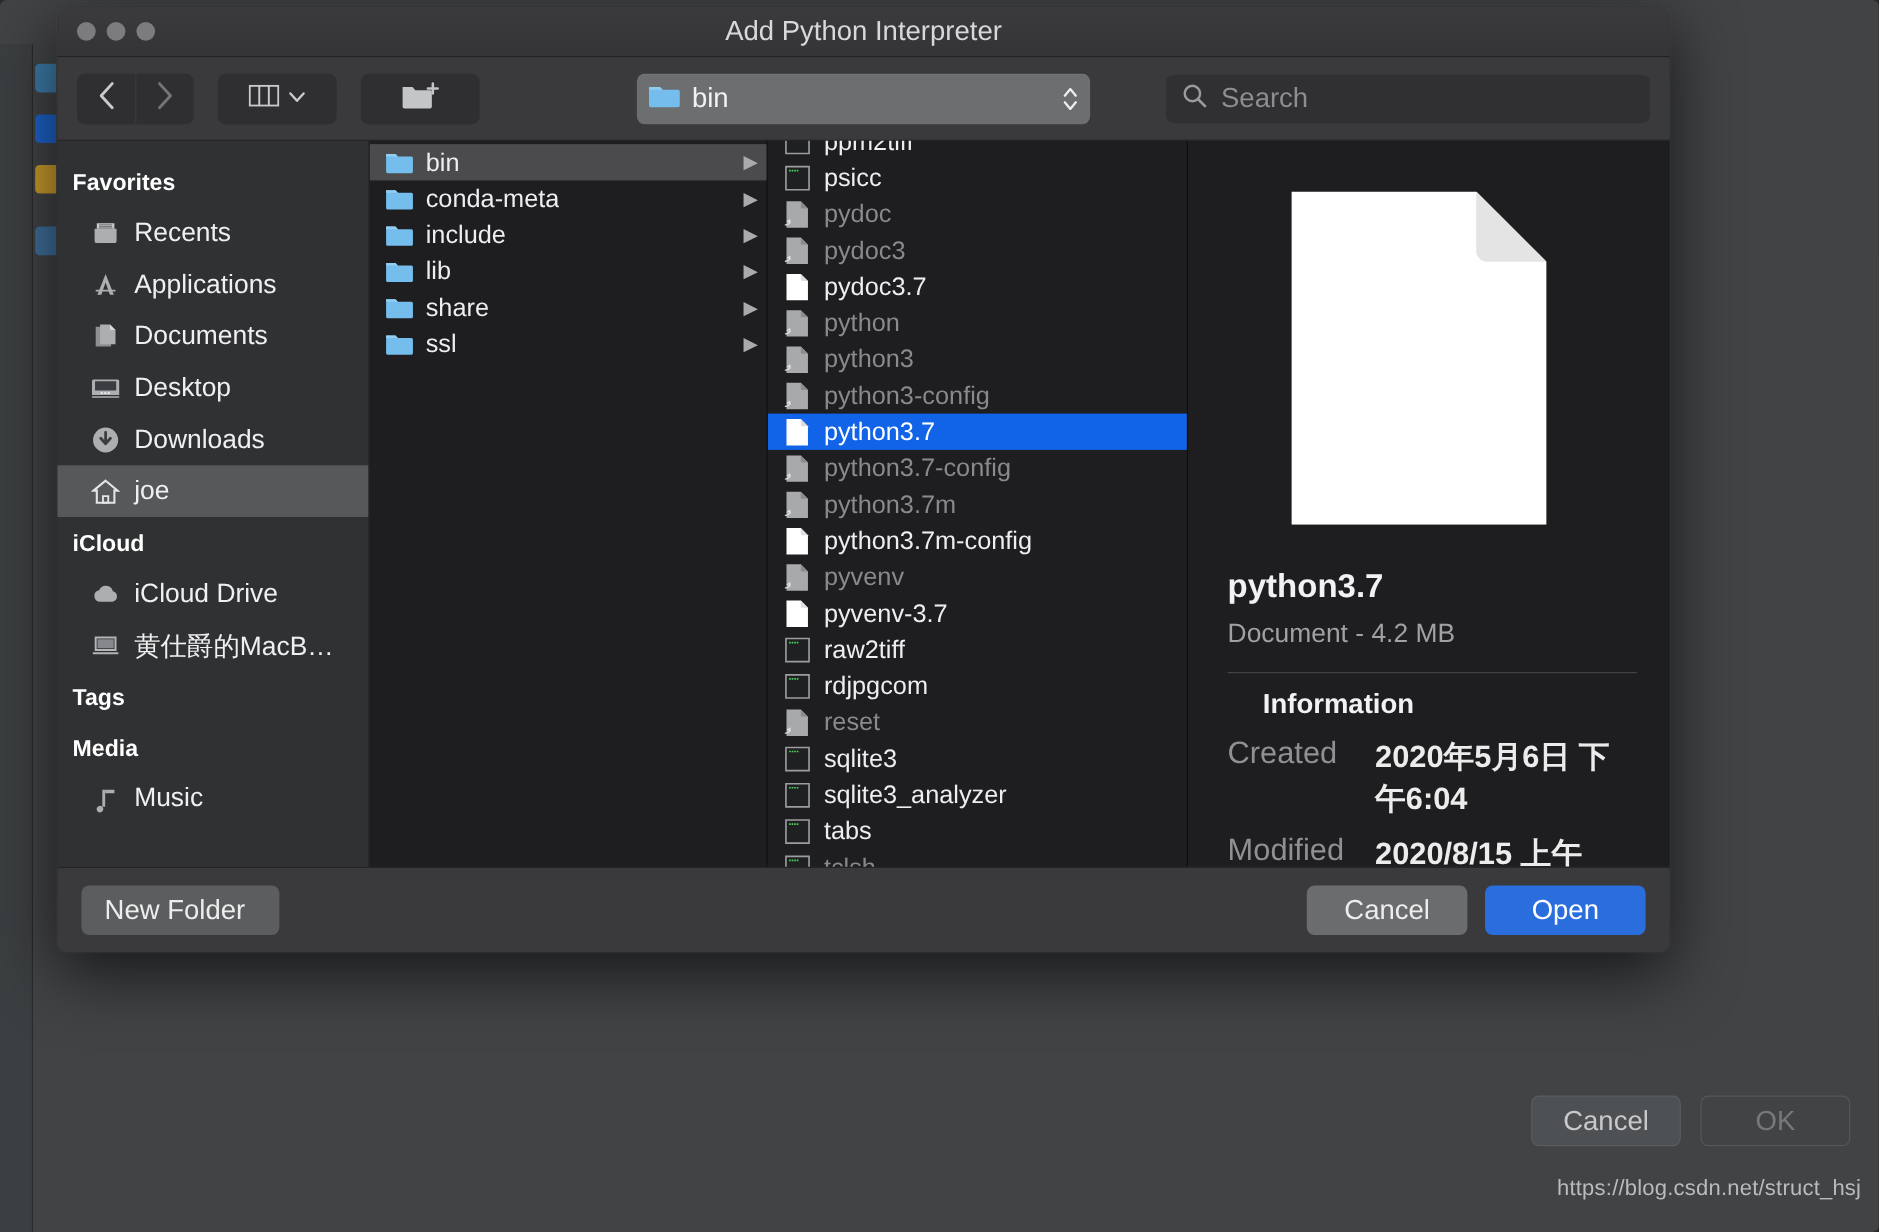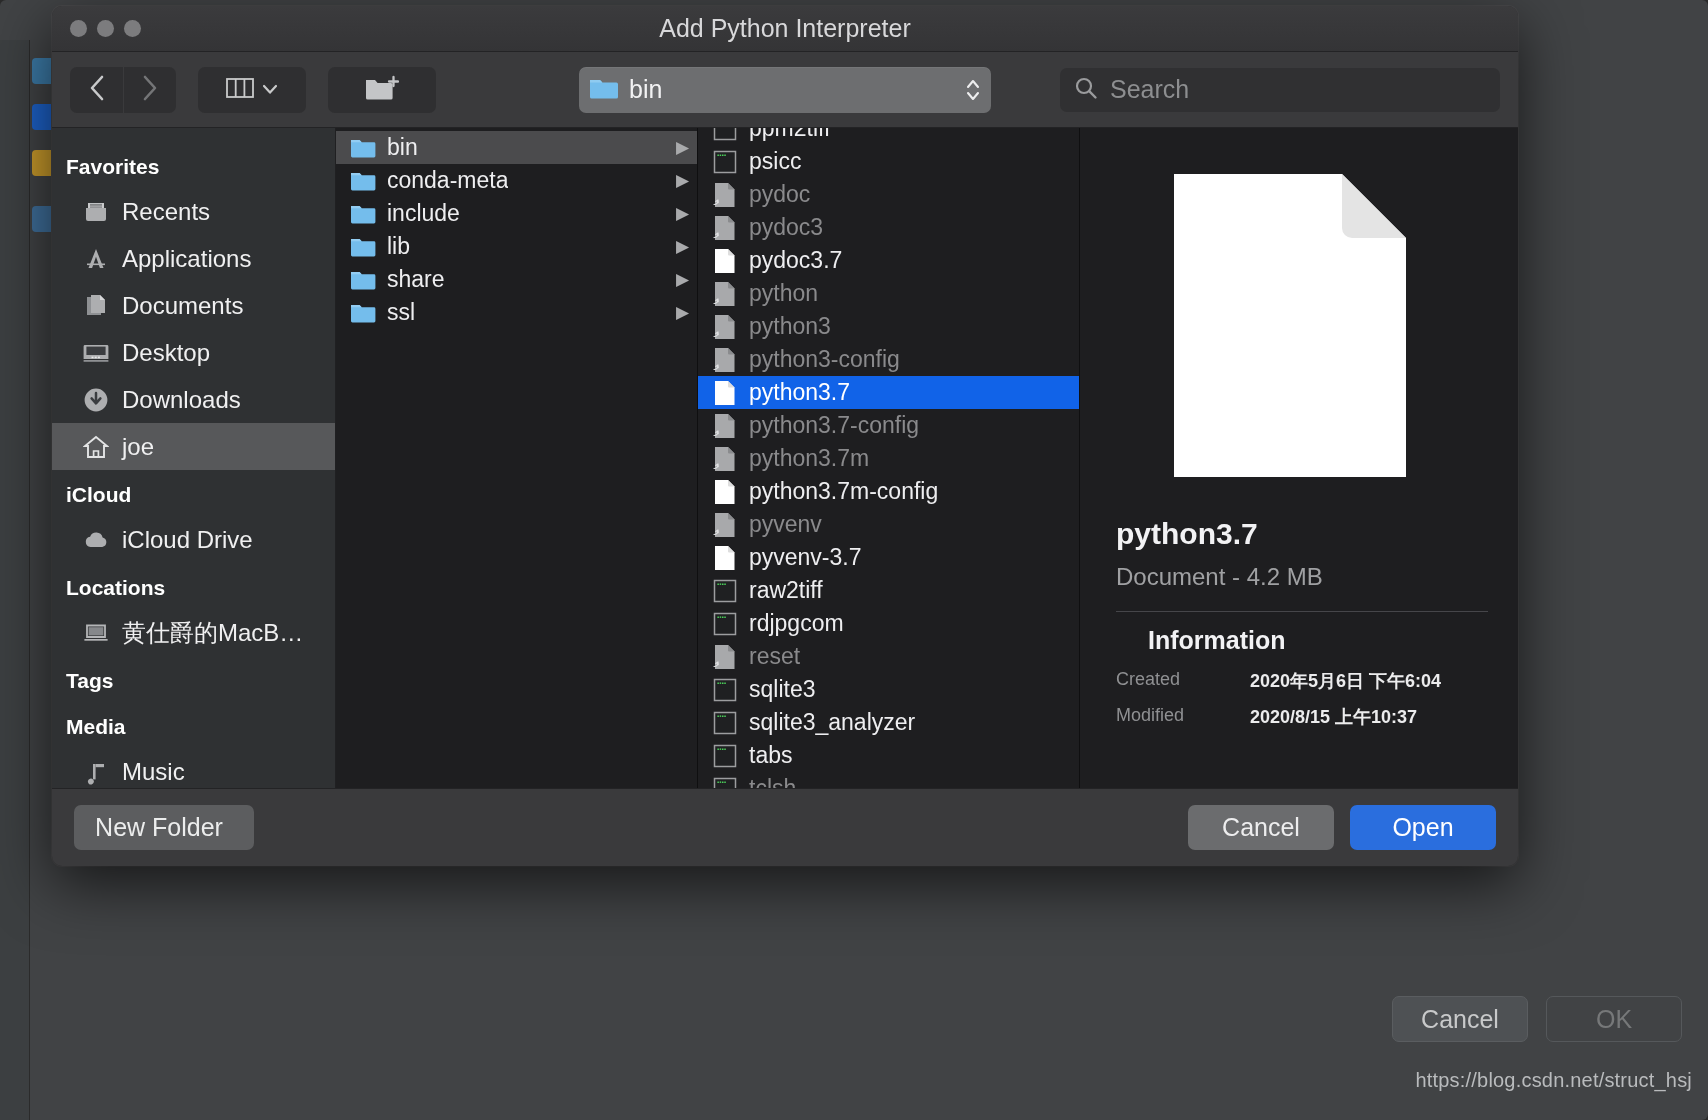--- a/index.html
+++ b/index.html
@@ -208,21 +208,21 @@
   }
   #preview-art {
     width: 232px; height: 303px;
     margin: 8px auto 40px 58px;
     position: relative;
   }
   #pv-name { font-size: 30px; font-weight: bold; color: #f2f2f4; }
   #pv-kind { font-size: 24px; color: #a0a1a3; margin-top: 12px; }
   #pv-rule { height: 1px; background: #46464a; margin: 20px 0 14px; }
   #pv-info-title { font-size: 25px; font-weight: bold; color: #f2f2f4; margin-bottom: 14px; margin-left: 32px; }
-  .pv-row { display: flex; gap: 16px; font-size: 18px; margin-bottom: 12px; }
+  .pv-row { display: flex; gap: 16px; font-size: 28px; margin-bottom: 12px; }
   .pv-k { color: #8f9092; min-width: 118px; }
   .pv-v { color: #ececed; font-weight: bold; }
 
   
   #sheet-footer {
     height: 78px; flex: 0 0 78px;
     background: #3a3a3c;
     border-top: 1px solid #232325;
     display: flex; align-items: center;
     padding: 0 22px;
@@ -399,21 +399,20 @@
             </svg></span>
           <span>joe</span>
         </div>
         <div class="sb-header">iCloud</div>
         <div class="sb-item">
           <span class="sb-ico"><svg viewBox="0 0 26 26" width="26" height="26">
               <path d="M7.5 20 a5.2 5.2 0 0 1 -0.4 -10.3 A6.6 6.6 0 0 1 19.6 10.4 A4.9 4.9 0 0 1 19.2 20 Z" fill="#adaeb0"></path>
             </svg></span>
           <span>iCloud Drive</span>
         </div>
-        <div class="sb-header">Locations</div>
         <div class="sb-item">
           <span class="sb-ico"><svg viewBox="0 0 26 26" width="26" height="26">
               <path d="M4 5.5 h18 v11.5 H4 Z" fill="none" stroke="#b4b5b7" stroke-width="1.8"></path>
               <path d="M5.6 7.2 h14.8 v8.2 H5.6 Z" fill="#86888b"></path>
               <path d="M1.4 19 h23.2 v1.7 H1.4 Z" fill="#b4b5b7"></path>
             </svg></span>
           <span>黄仕爵的MacB…</span>
         </div>
         <div class="sb-header">Tags</div>
         <div class="sb-header">Media</div>

